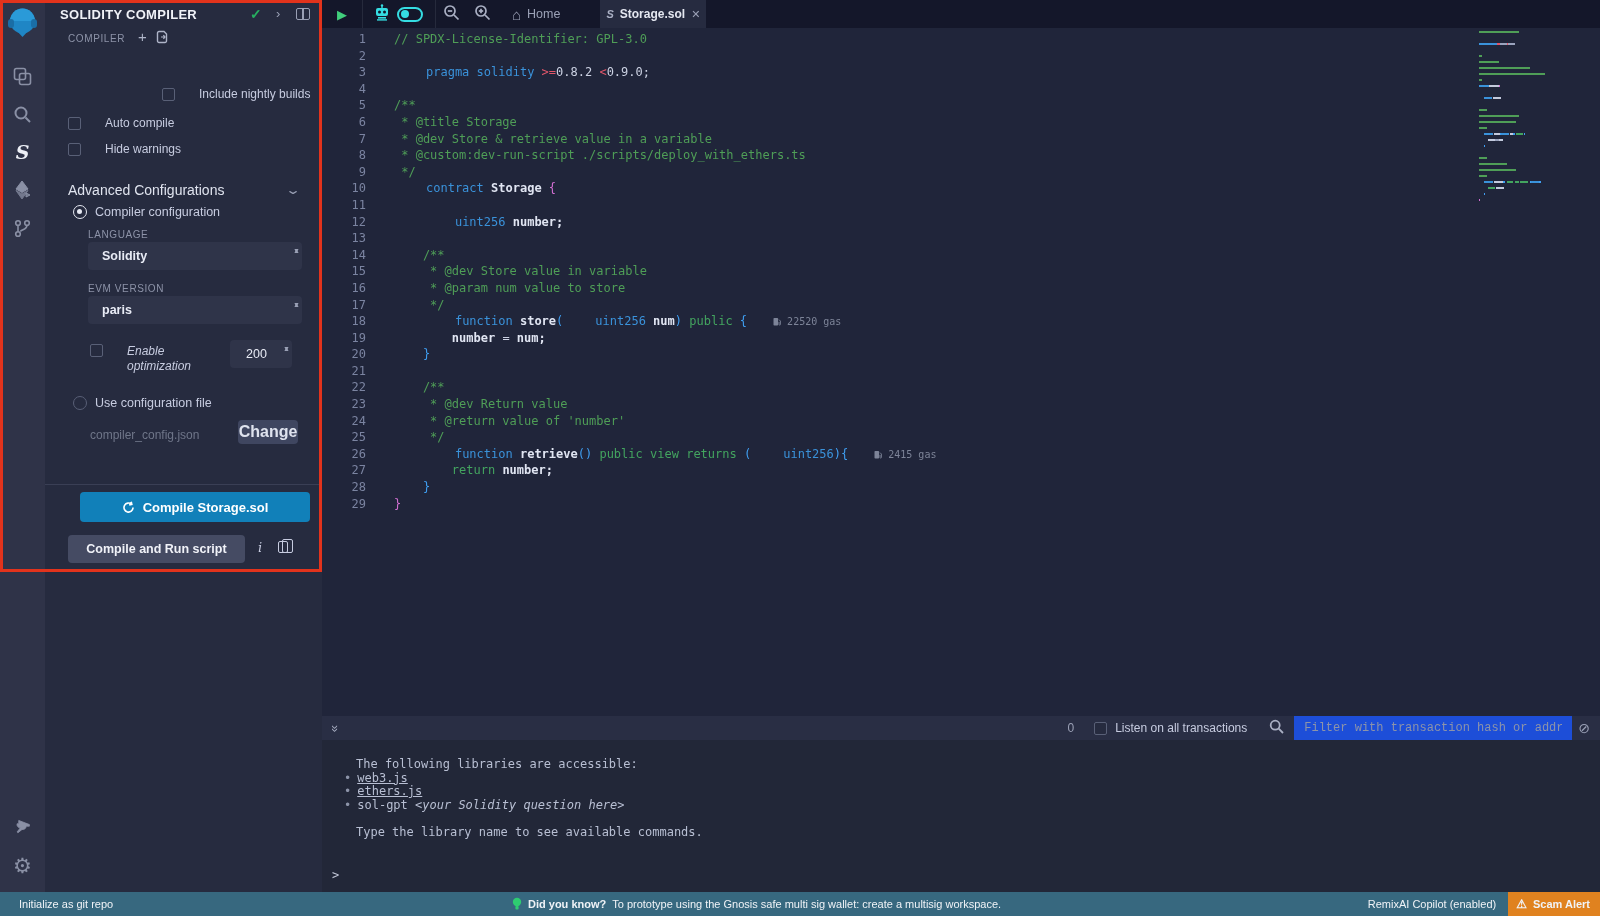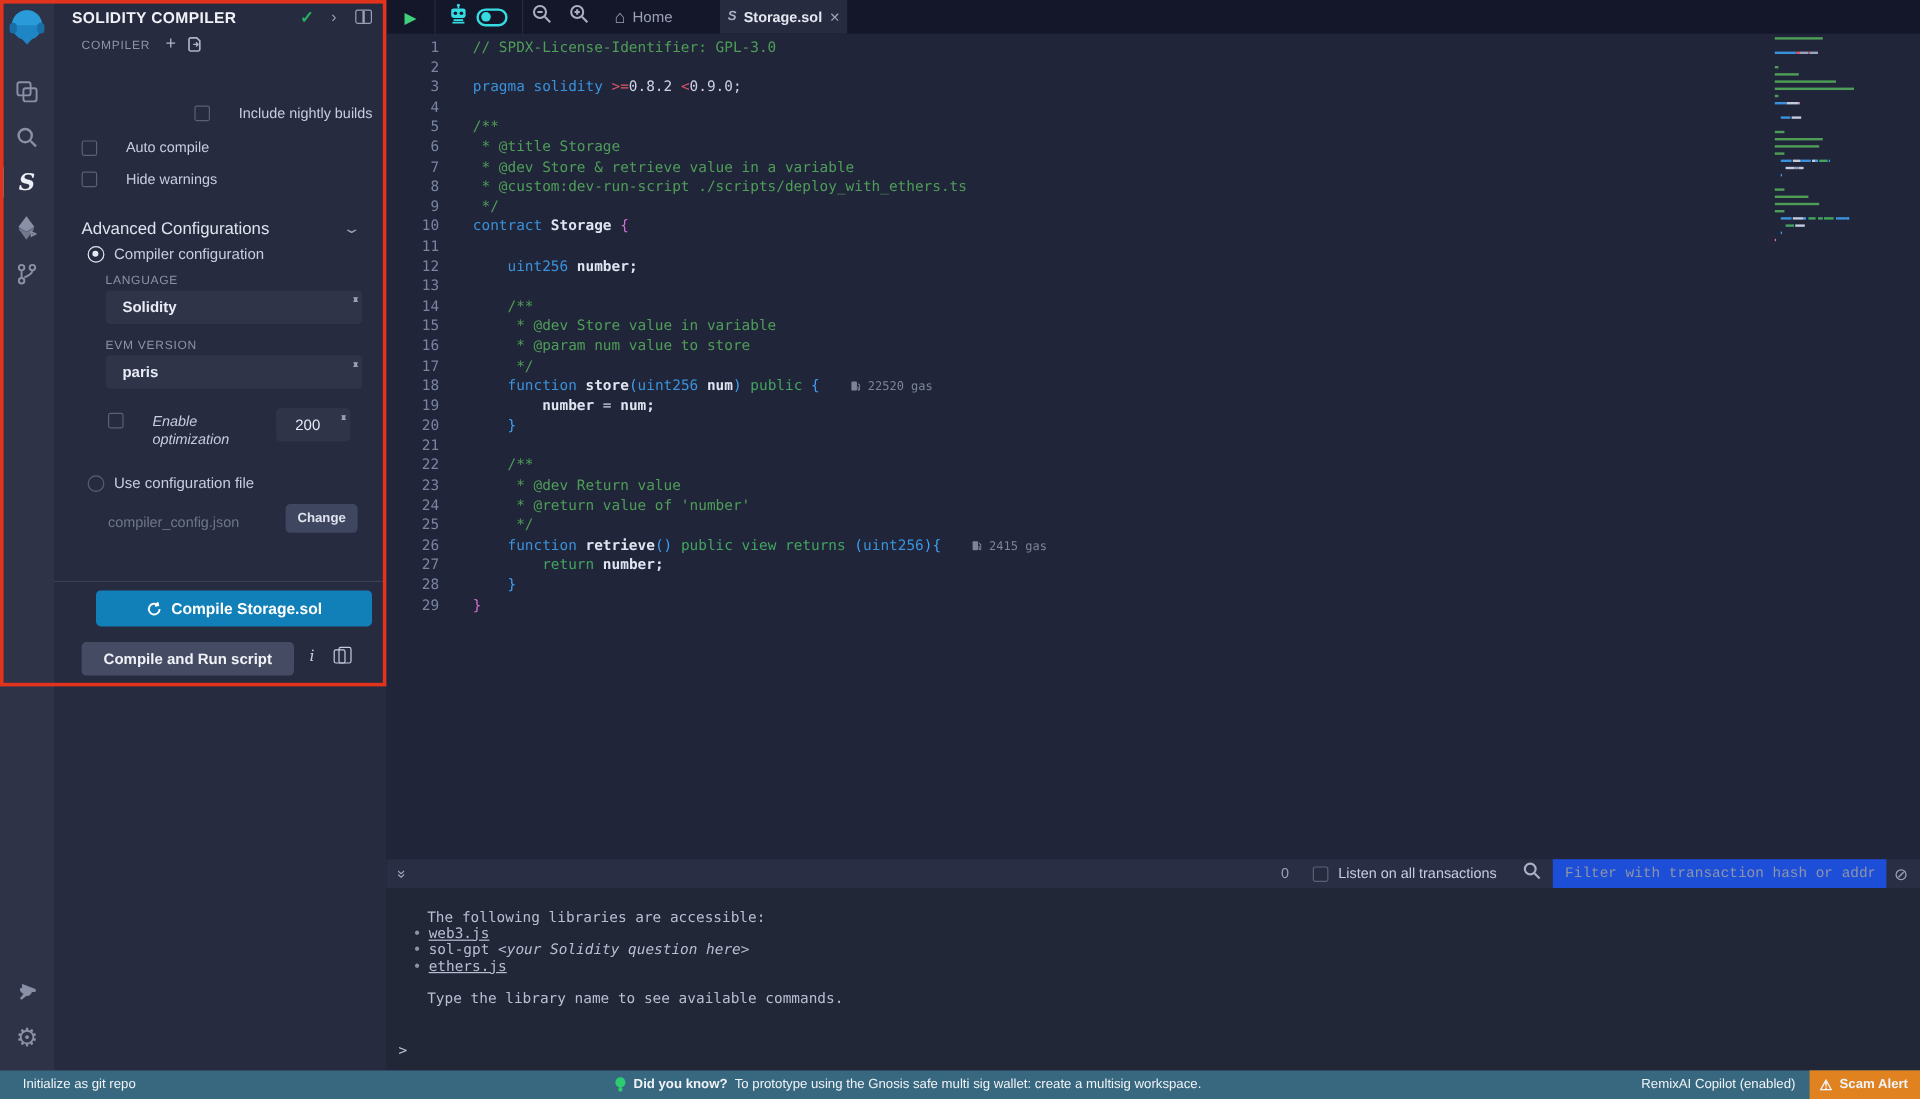--- a/index.html
+++ b/index.html
@@ -51,21 +51,21 @@
   .langSel { top:242px; left:43px; width:214px; height:28px; font-size:12.5px; font-weight:bold; padding-left:14px; }
   .updn { position:absolute; right:9px; top:5px; display:flex; flex-direction:column; color:#9aa0b5; font-size:7px; line-height:8px; }
   .evm-lab { top:283px; left:43px; color:#8d93a8; font-size:10px; letter-spacing:.6px; }
   .evmSel { top:296px; left:43px; width:214px; height:28px; font-size:12.5px; font-weight:bold; padding-left:14px; }
   .row-opt { top:344px; left:45px; align-items:flex-start; }
   .row-opt .cblab { width:84px; line-height:15px;font-style:italic; }
   .optIn { top:340px; left:185px; width:62px; height:28px; font-size:12.5px; padding-left:16px; }
   .r2 { top:396px; left:28px; } .r2lab { top:396px; left:50px; color:#c7cce0; font-size:12.5px; }
   .cfgfile { top:428px; left:45px; color:#6f7689; font-size:12px; }
   .changeBtn { top:420px; left:193px; width:60px; height:24px; background:#3f4660; border-radius:4px;
-    color:#dfe3ee; font-size:11px; font-weight:bold; text-align:center; line-height:24px; }
+    color:#dfe3ee; font-size:16px; font-weight:bold; text-align:center; line-height:24px; }
   .p-divider { top:484px; left:0; width:277px; height:1px; background:#3a3f55; }
   .compileBtn { top:492px; left:35px; width:230px; height:30px; background:#1180b9; border-radius:4px;
     color:#fff; font-size:13px; font-weight:bold; display:flex; align-items:center; justify-content:center; gap:8px; }
   .runBtn { top:535px; left:23px; width:177px; height:28px; background:#454b63; border-radius:4px;
     color:#f0f2f8; font-size:12.5px; font-weight:bold; display:flex; align-items:center; justify-content:center; }
   .iIcon { top:540px; left:213px; color:#c7cce0; font-size:13px; font-family:"DejaVu Serif", serif; font-style:italic; }
   .copyIcon { top:541px; left:233px; width:10px; height:12px; border:1.3px solid #c7cce0; border-radius:2px; }
   .copyIcon::after { content:""; position:absolute; left:2.5px; top:-3.5px; width:9px; height:12px;
     border:1.3px solid #c7cce0; border-radius:2px; }
 
@@ -85,21 +85,21 @@
   .homeGlyph { font-size:15px; color:#9ba1b6; }
   .fileTab { margin-left:40px; height:28px; width:106px; background:#262b40; display:flex;
     align-items:center; justify-content:center; gap:6px; color:#e4e7f0; font-size:12px; font-weight:bold; }
   .solGlyph { color:#aab0c4; font-size:11px; font-weight:bold; font-style:italic; }
   .tabClose { color:#9ba1b6; font-size:11px; font-weight:normal; }
 
   .codewrap { position:absolute; left:0; top:28px; right:0; bottom:0; display:flex;
     font-family:"DejaVu Sans Mono", monospace; font-size:12px; line-height:16.6px; padding-top:3px; }
   .gutter { width:56px; text-align:right; padding-right:12px; color:#7b84a1; flex:none; }
   .codelines { padding-left:16px; white-space:pre; }
-  .tk-c { color:#4f9e57; } .tk-k { color:#3a92da; } .tk-r { color:#e0566a; }
+  .tk-c { color:#4f9e57; } .tk-k { color:#3a92da;margin-left:32px; } .tk-r { color:#e0566a; }
   .tk-w { color:#ccd2e3; } .tk-wb { color:#e0e5f2; font-weight:bold; }
   .tk-g { color:#43a45f; } .tk-m { color:#d36fd3; } .tk-b2 { color:#3f9ff2; }
   .cl { height:16.6px; }
   .gas { color:#7d8498; font-size:10px; margin-left:26px; font-family:"DejaVu Sans Mono", monospace; }
   .minimap { position:absolute; left:1157px; top:31px; width:120px; display:flex;
     flex-direction:column; gap:4px; }
   .mm-line { height:2px; display:flex; }
   .mm-line span { height:2px; display:block; }
 
   
@@ -504,22 +504,22 @@
             <line x1="9.7" y1="9.7" x2="14" y2="14"></line>
         </svg>
       </span>
       <input class="t-filter" value="" placeholder="Filter with transaction hash or address" style="">
       <span class="t-block">⊘</span>
     </div>
     <div class="term-body">
       <div id="terminal-lines">
           <div class="tl"><span>The following libraries are accessible:</span></div>
           <div class="tl bul"><span class="blt">•</span><span class="lnk">web3.js</span></div>
+          <div class="tl bul"><span class="blt">•</span><span class="lnk">ethers.js</span></div>
           <div class="tl bul"><span class="blt">•</span><span>sol-gpt </span><span class="ital">&lt;your Solidity question here&gt;</span></div>
-          <div class="tl bul"><span class="blt">•</span><span class="lnk">ethers.js</span></div>
           <div class="tl">&nbsp;</div>
           <div class="tl"><span>Type the library name to see available commands.</span></div>
         </div>
       <div class="t-prompt">&gt;</div>
     </div>
   </section>
 
   <footer class="statusbar">
     <span class="sb-left">Initialize as git repo</span>
     <span class="sb-tip">

